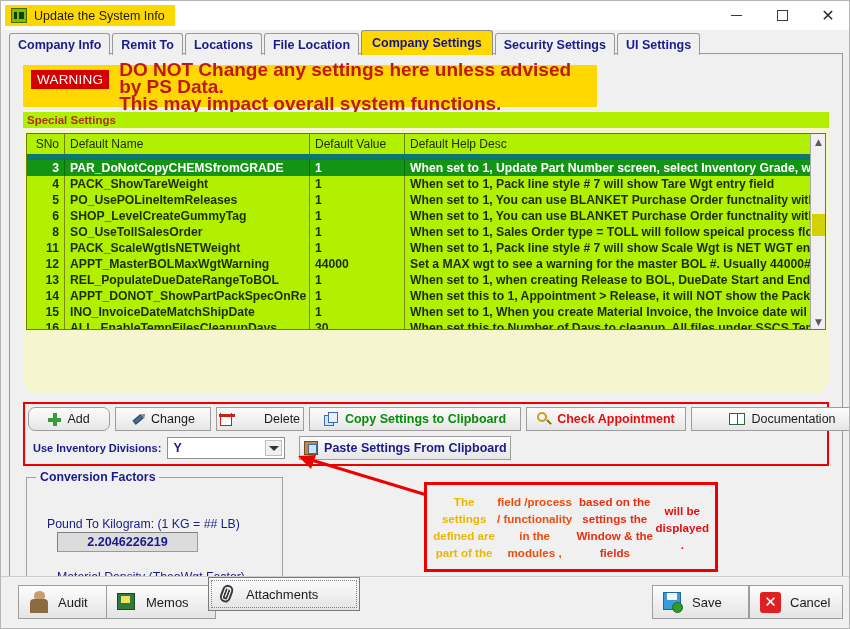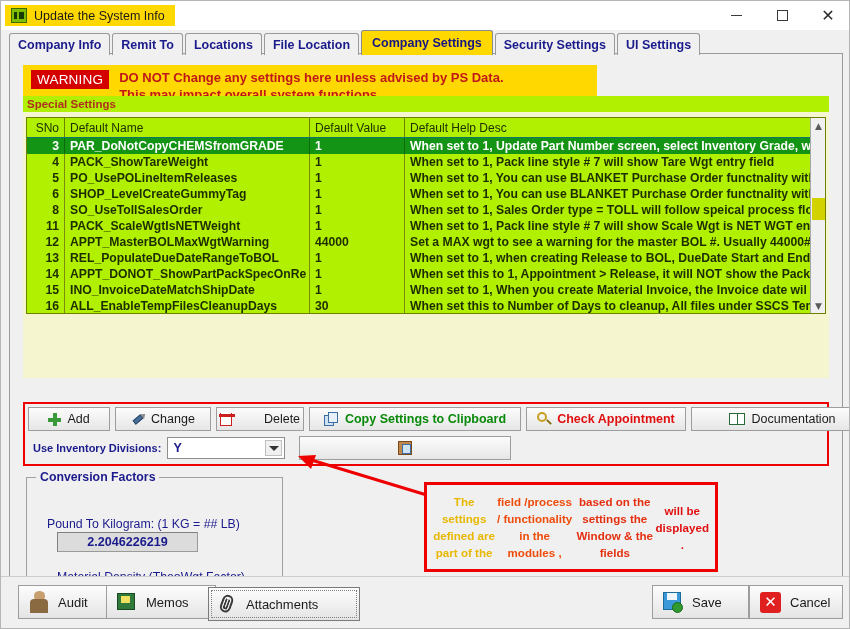--- a/index.html
+++ b/index.html
@@ -125,31 +125,32 @@
     font-weight: normal;
     padding: 2px 6px;
     margin-right: 10px;
     letter-spacing: 0.2px;
     align-self: flex-start;
     margin-top: 5px;
     white-space: nowrap;
   }
   #warning-lines {
     color: #c01818;
-    font-size: 13px;
+    font-size: 19px;
     font-weight: bold;
     line-height: 17px;
   }
 
   
   #settings-group {
-    position: absolute; left: 13px; top: 42px;
+    position: absolute; left: 13px; top: 58px;
     width: 806px; height: 282px;
     background: #f5f5cf;
     box-sizing: border-box;
+    border-radius: 17px;
   }
   #settings-caption {
     position: absolute; left: 0; top: 0;
     width: 806px; height: 16px;
     background: #b0f000;
     color: #b03020;
     font-size: 11.5px; font-weight: bold;
     padding-left: 4px;
     box-sizing: border-box;
     display: flex; align-items: center;
@@ -160,23 +161,23 @@
     position: absolute; left: 3px; top: 21px;
     width: 800px; height: 197px;
     background: #b0f000;
     border: 1px solid #6f7f00;
     box-sizing: border-box;
     overflow: hidden;
     font-size: 12px;
   }
   .grid-head {
     display: flex;
-    height: 20px;
+    height: 26px;
     background: #b0f000;
-    border-bottom: 1px solid #0f766e;
+    border-bottom: 6px solid #0f766e;
     box-sizing: border-box;
   }
   .grid-head .hc {
     color: #203000;
     font-size: 12px;
     display: flex; align-items: center;
     padding-left: 5px;
     border-right: 1px solid #6f7f00;
     box-sizing: border-box;
     overflow: hidden;
@@ -248,21 +249,21 @@
     box-sizing: border-box;
     display: flex; align-items: center; justify-content: center;
     font-size: 12.5px;
     color: #1a1a1a;
     padding: 0 8px;
     margin-right: 5px;
     white-space: nowrap;
     gap: 6px;
   }
   .btn .lbl { display: inline-block; }
-  .b-add { width: 82px; }
+  .b-add { width: 82px; border-radius: 7px; }
   .b-change { width: 96px; }
   .b-delete { width: 88px; gap: 32px; }
   .b-copy { width: 212px; }
   .b-dupes { width: 160px; }
   .b-doc { width: 183px; margin-right: 0; }
   .b-paste { width: 212px; }
   .green-text { color: #0a8a0a; font-weight: bold; }
   .red-text { color: #e01010; font-weight: bold; }
   .navy-text { color: #1a1a8c; font-weight: bold; }
   .plain-text { color: #1a1a1a; }
@@ -382,21 +383,21 @@
     border: 1px solid #9d9d9d;
     box-sizing: border-box;
     display: flex; align-items: center;
     font-size: 13px; color: #1a1a1a;
     gap: 9px;
     padding-left: 10px;
   }
   .bbtn.focused { border: 1px solid #7a7a7a; outline: 1px dotted #808080; outline-offset: -4px; }
   #b-audit { left: 17px; top: 8px; width: 100px; }
   #b-memos { left: 105px; top: 8px; width: 110px; }
-  #b-attach { left: 207px; top: 10px; width: 152px; padding-left: 9px; }
+  #b-attach { left: 207px; top: 0; width: 152px; padding-left: 9px; }
   #b-save   { left: 651px; top: 8px; width: 97px; }
   #b-cancel { left: 748px; top: 8px; width: 94px; }
 
   .ico-person { width: 20px; height: 22px; position: relative; }
   .ico-person::before { content:""; position:absolute; left:5px; top:0; width:11px; height:9px; border-radius:50% 50% 40% 40%; background:#c8a070; }
   .ico-person::after { content:""; position:absolute; left:1px; top:8px; width:18px; height:14px; background:#8a6a40; border-radius:4px 4px 0 0; }
   .ico-bookgreen { width: 20px; height: 18px; position: relative; }
   .ico-bookgreen::before { content:""; position:absolute; left:0; top:0; width:18px; height:17px; background:#2f7a3a; border:1px solid #1b4a22; box-sizing:border-box; }
   .ico-bookgreen::after { content:""; position:absolute; left:4px; top:3px; width:9px; height:7px; background:#f0e060; }
   .ico-clip { width: 19px; height: 20px; position: relative; transform: rotate(20deg); }
@@ -568,20 +569,21 @@
       </div>
 
       <div class="btn-row" id="btn-row-2">
         <span id="inv-label">Use Inventory Divisions:</span>
         <div id="inv-select">
           <span>Y</span>
           <span id="inv-arrow"></span>
         </div>
         <div class="btn b-paste">
           <i class="ico ico-paste"></i>
+          <span class="lbl navy-text">Paste Settings From Clipboard</span>
         </div>
       </div>
     </div>
 
     <div id="conv-group">
       <span id="conv-caption">Conversion Factors</span>
       <span class="conv-label" id="lbl-pound">Pound To Kilogram: (1 KG = ## LB)</span>
       <div class="conv-field" id="fld-pound">2.2046226219</div>
       <span class="conv-label" id="lbl-density">Material Density (TheoWgt Factor)</span>
       <div class="conv-field" id="fld-density">0.2833000000</div>

